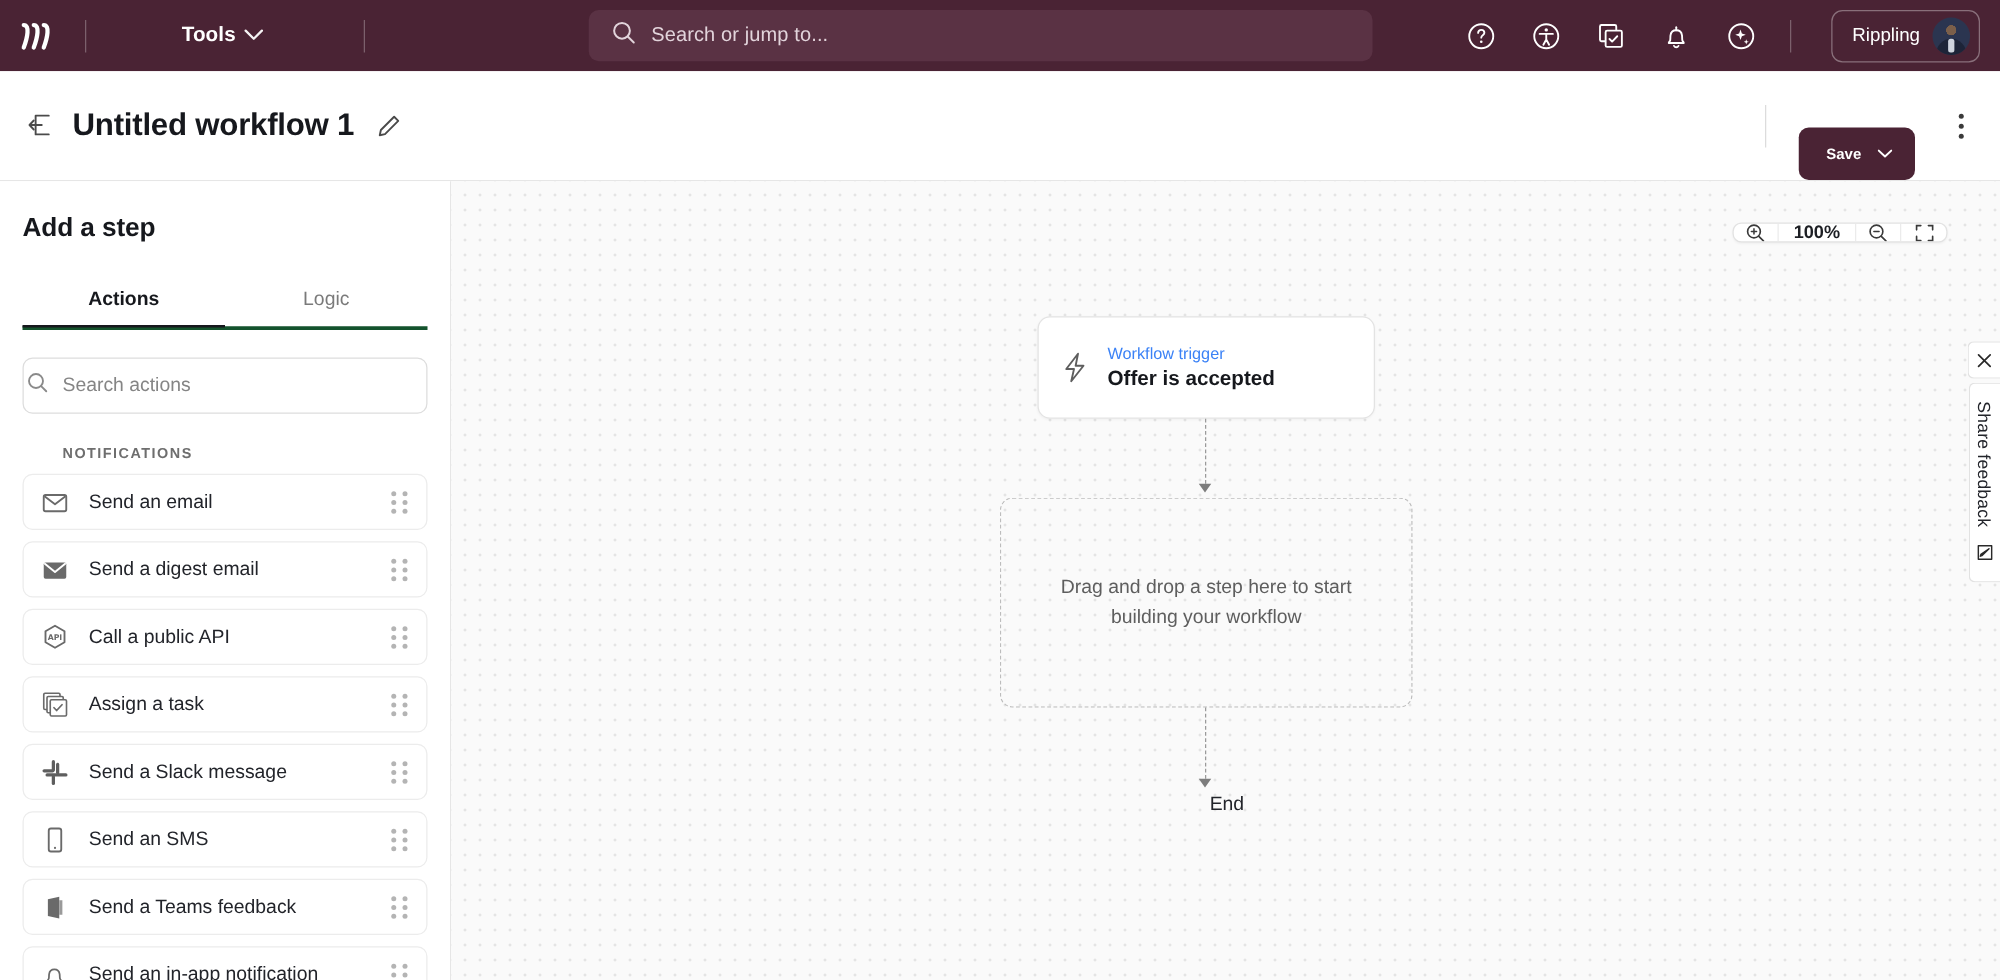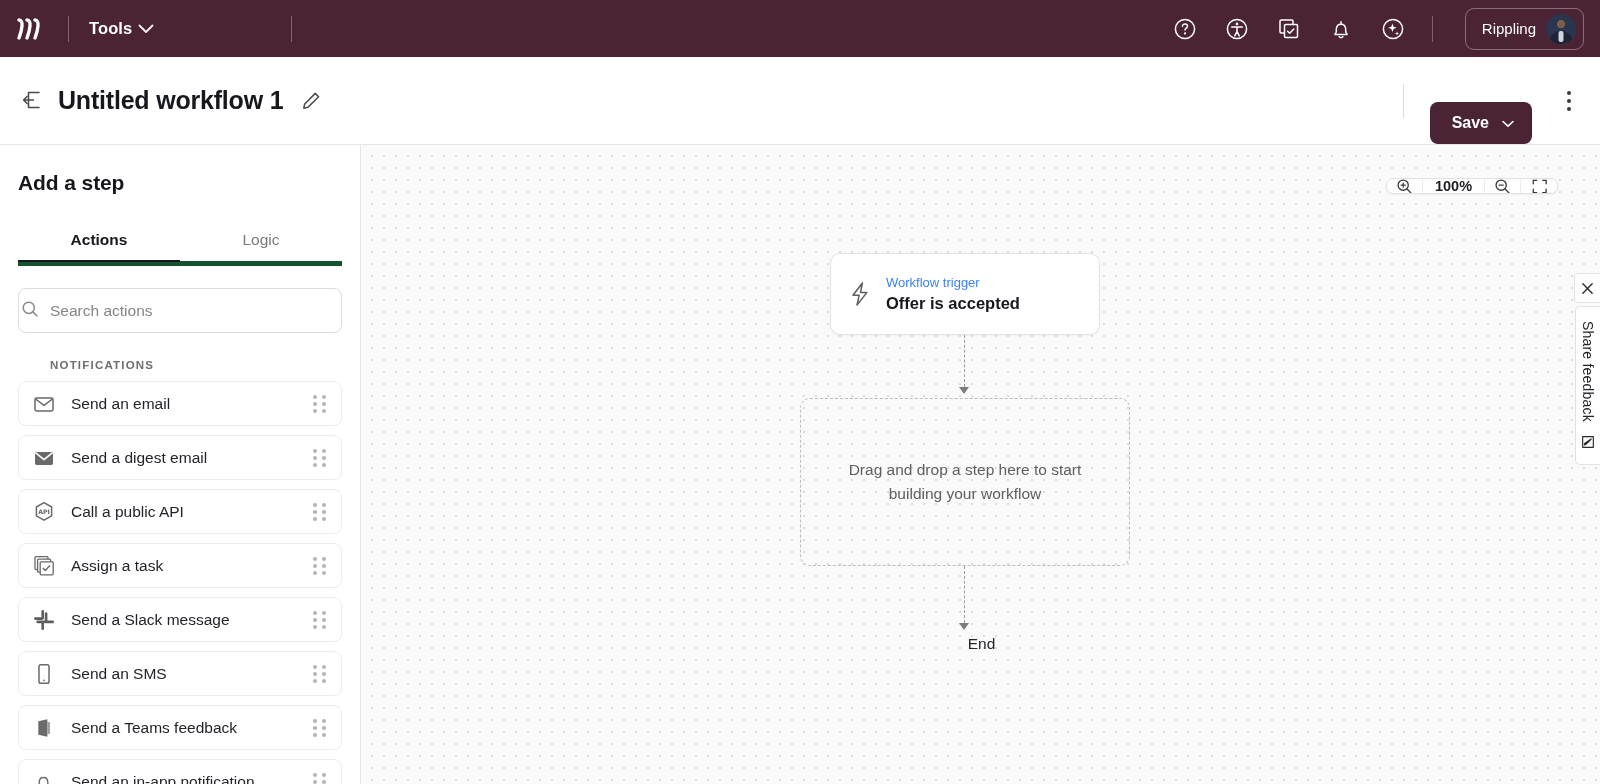--- a/index.html
+++ b/index.html
@@ -18,21 +18,21 @@
     align-items: center;
     padding: 0 16px 0 14px;
     position: relative;
   }
   .logo-mark { width: 34px; height: 30px; display: flex; align-items: center; justify-content: center; margin-right: 4px; }
   .nav-div { width: 1px; height: 26px; background: rgba(255,255,255,0.28); margin: 0 16px; }
   .tools-btn {
     display: flex; align-items: center; gap: 6px;
     color: #ffffff; font-size: 16.5px; font-weight: 700;
     padding: 6px 4px; cursor: pointer; letter-spacing: .1px;
-    min-width: 190px; justify-content: flex-start;
+    min-width: 190px; justify-content: center;
   }
   .tools-btn .caret { opacity: .95; margin-right: 4px; }
   .searchwrap {
     position: absolute; left: 471px; top: 8px;
     width: 627px; height: 41px;
     background: #5A3244; border-radius: 8px;
     display: flex; align-items: center; gap: 12px;
     padding: 0 18px; cursor: text;
   }
   .searchwrap .ph { color: #E2D4DB; font-size: 16px; letter-spacing: .1px; }
@@ -72,39 +72,39 @@
   }
   .back-icon { width: 26px; height: 26px; cursor: pointer; margin-right: 12px; }
   .wf-title { font-size: 25px; font-weight: 700; color: #16181D; letter-spacing: -.2px; }
   .pencil-btn { margin-left: 17px; cursor: pointer; width: 22px; height: 22px; }
   .wf-right { margin-left: auto; display: flex; align-items: center; gap: 0; }
   .hdr-div { width: 1px; height: 34px; background: #DCDCDC; margin-right: 26px; }
   .save-btn {
     background: #4A2334; color: #fff;
     border: none; border-radius: 8px;
     height: 42px; padding: 0 18px 0 22px;
-    font-size: 16px; font-weight: 700; cursor: pointer;
+    font-size: 12px; font-weight: 700; cursor: pointer;
     font-family: "Liberation Sans", sans-serif;
     display: flex; align-items: center; gap: 13px; margin-top: 44px;
   }
   .kebab { width: 26px; height: 26px; margin-left: 24px; cursor: pointer; display: flex; flex-direction: column; align-items: center; justify-content: center; gap: 4px; }
   .kebab i { width: 4px; height: 4px; border-radius: 50%; background: #3A3A3A; display: block; }
 
   
   .body { display: flex; height: calc(784px - 57px - 88px); }
 
   
   .sidebar {
     width: 361px; background: #fff;
     border-right: 1px solid #E6E6E6;
     padding: 26px 18px 0 18px;
     overflow: hidden; position: relative;
   }
   .panel-title { font-size: 21px; font-weight: 700; color: #16181D; margin: 0 0 28px 0; letter-spacing: -.1px; }
-  .tabs { display: flex; border-bottom: 5px solid #14532d; margin-bottom: 22px; }
+  .tabs { display: flex; border-bottom: 3px solid #14532d; margin-bottom: 22px; }
   .tab {
     flex: 1; text-align: center; padding: 8px 0 12px;
     font-size: 15.5px; color: #7A7A7A; cursor: pointer; position: relative;
   }
   .tab.active { color: #16181D; font-weight: 700; }
   .tab.active:after {
     content: ""; position: absolute; left: 0; right: 0; bottom: -1px;
     height: 2px; background: #16181D;
   }
   .search-actions {
@@ -233,20 +233,29 @@
   <div class="tools-btn">
     <span>Tools</span>
     <span class="caret">
       <svg width="16" height="10" viewBox="0 0 16 10" fill="none">
           <path d="M1.5 1.5 L8 8 L14.5 1.5" stroke="#fff" stroke-width="1.8" stroke-linecap="round" stroke-linejoin="round"></path>
         </svg>
     </span>
   </div>
   <div class="nav-div"></div>
 
+  <div class="searchwrap">
+    <span>
+      <svg width="20" height="20" viewBox="0 0 20 20" fill="none">
+          <circle cx="8.6" cy="8.6" r="6.3" stroke="#E2D4DB" stroke-width="1.6"></circle>
+          <path d="M13.4 13.4 L18 18" stroke="#E2D4DB" stroke-width="1.6" stroke-linecap="round"></path>
+        </svg>
+    </span>
+    <span class="ph">Search or jump to...</span>
+  </div>
 
   <div class="nav-right">
     <div class="nav-icon">
       <svg width="24" height="24" viewBox="0 0 24 24" fill="none">
           <circle cx="12" cy="12" r="9.6" stroke="#fff" stroke-width="1.5"></circle>
           <path d="M9.5 9.3c0-1.4 1.1-2.4 2.5-2.4s2.5 1 2.5 2.3c0 2.1-2.5 1.9-2.5 3.9" stroke="#fff" stroke-width="1.5" stroke-linecap="round"></path>
           <circle cx="12" cy="16.4" r="1.05" fill="#fff"></circle>
         </svg>
     </div>
     <div class="nav-icon">

